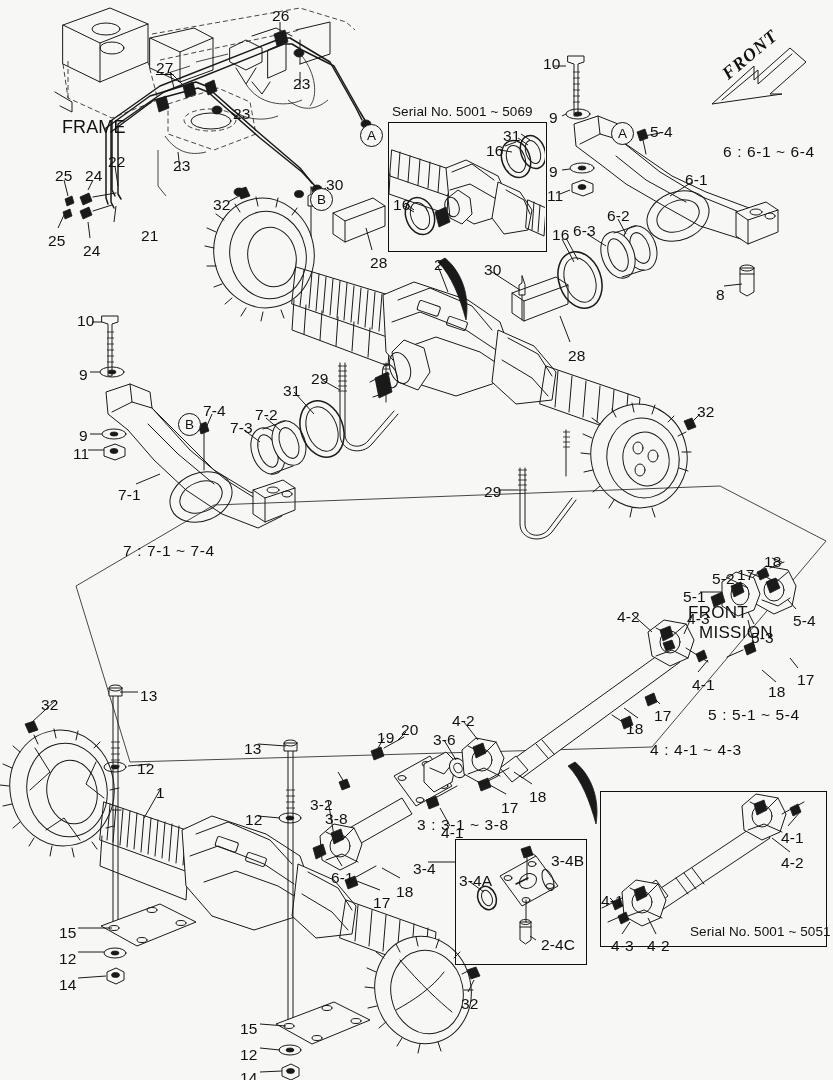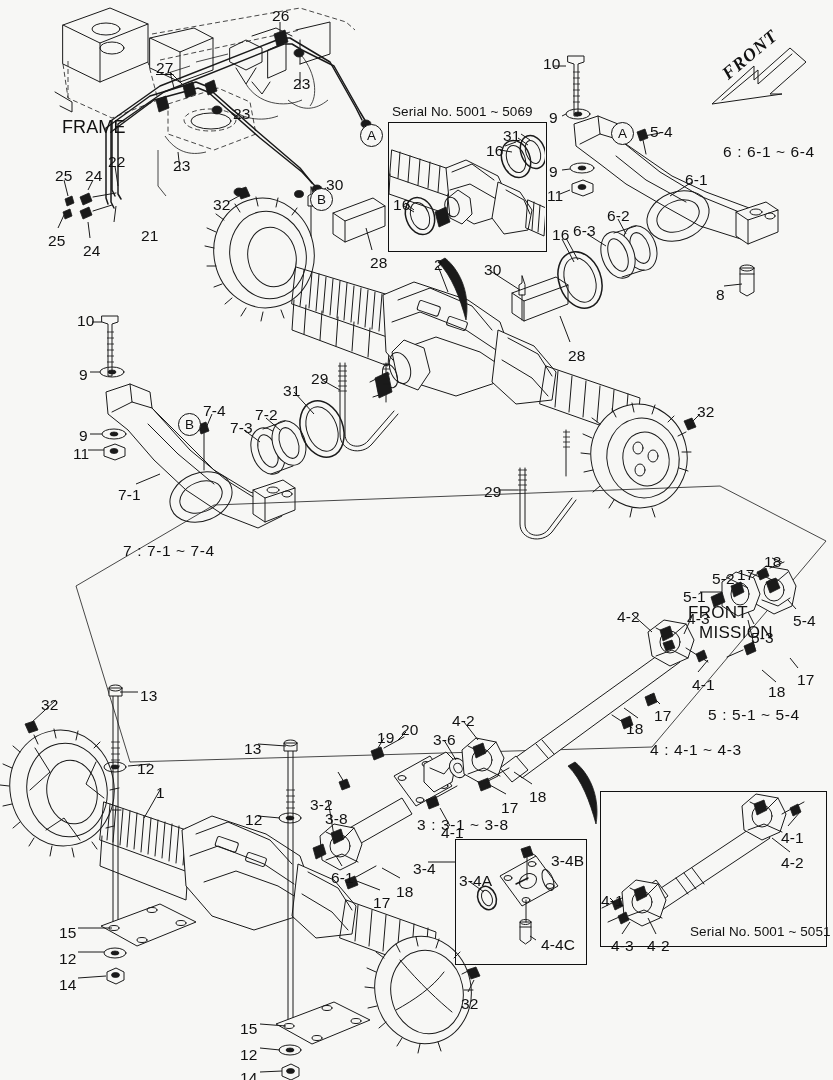--- a/index.html
+++ b/index.html
@@ -892,21 +892,21 @@
       <div class="lbl" style="left: 433px; top: 732px;">3-6</div>
       <div class="lbl" style="left: 452px; top: 713px;">4-2</div>
       <div class="lbl" style="left: 441px; top: 825px;">4-1</div>
       <div class="lbl" style="left: 373px; top: 895px;">17</div>
       <div class="lbl" style="left: 396px; top: 884px;">18</div>
       <div class="lbl" style="left: 501px; top: 800px;">17</div>
       <div class="lbl" style="left: 529px; top: 789px;">18</div>
       <div class="lbl" style="left: 413px; top: 861px;">3-4</div>
       <div class="lbl" style="left: 459px; top: 873px;">3-4A</div>
       <div class="lbl" style="left: 541px; top: 853px; margin-left: 10px;">3-4B</div>
-      <div class="lbl" style="left: 541px; top: 937px;">4-4C</div>
+      <div class="lbl" style="left: 541px; top: 937px;">2-4C</div>
       <div class="lbl" style="left: 59px; top: 925px;">15</div>
       <div class="lbl" style="left: 59px; top: 951px;">12</div>
       <div class="lbl" style="left: 59px; top: 977px;">14</div>
       <div class="lbl" style="left: 240px; top: 1021px;">15</div>
       <div class="lbl" style="left: 240px; top: 1047px;">12</div>
       <div class="lbl" style="left: 240px; top: 1070px;">14</div>
       <div class="lbl" style="left: 461px; top: 996px;">32</div>
       <div class="lbl" style="left: 781px; top: 830px;">4-1</div>
       <div class="lbl" style="left: 781px; top: 855px;">4-2</div>
       <div class="lbl" style="left: 601px; top: 893px;">4-1</div>

